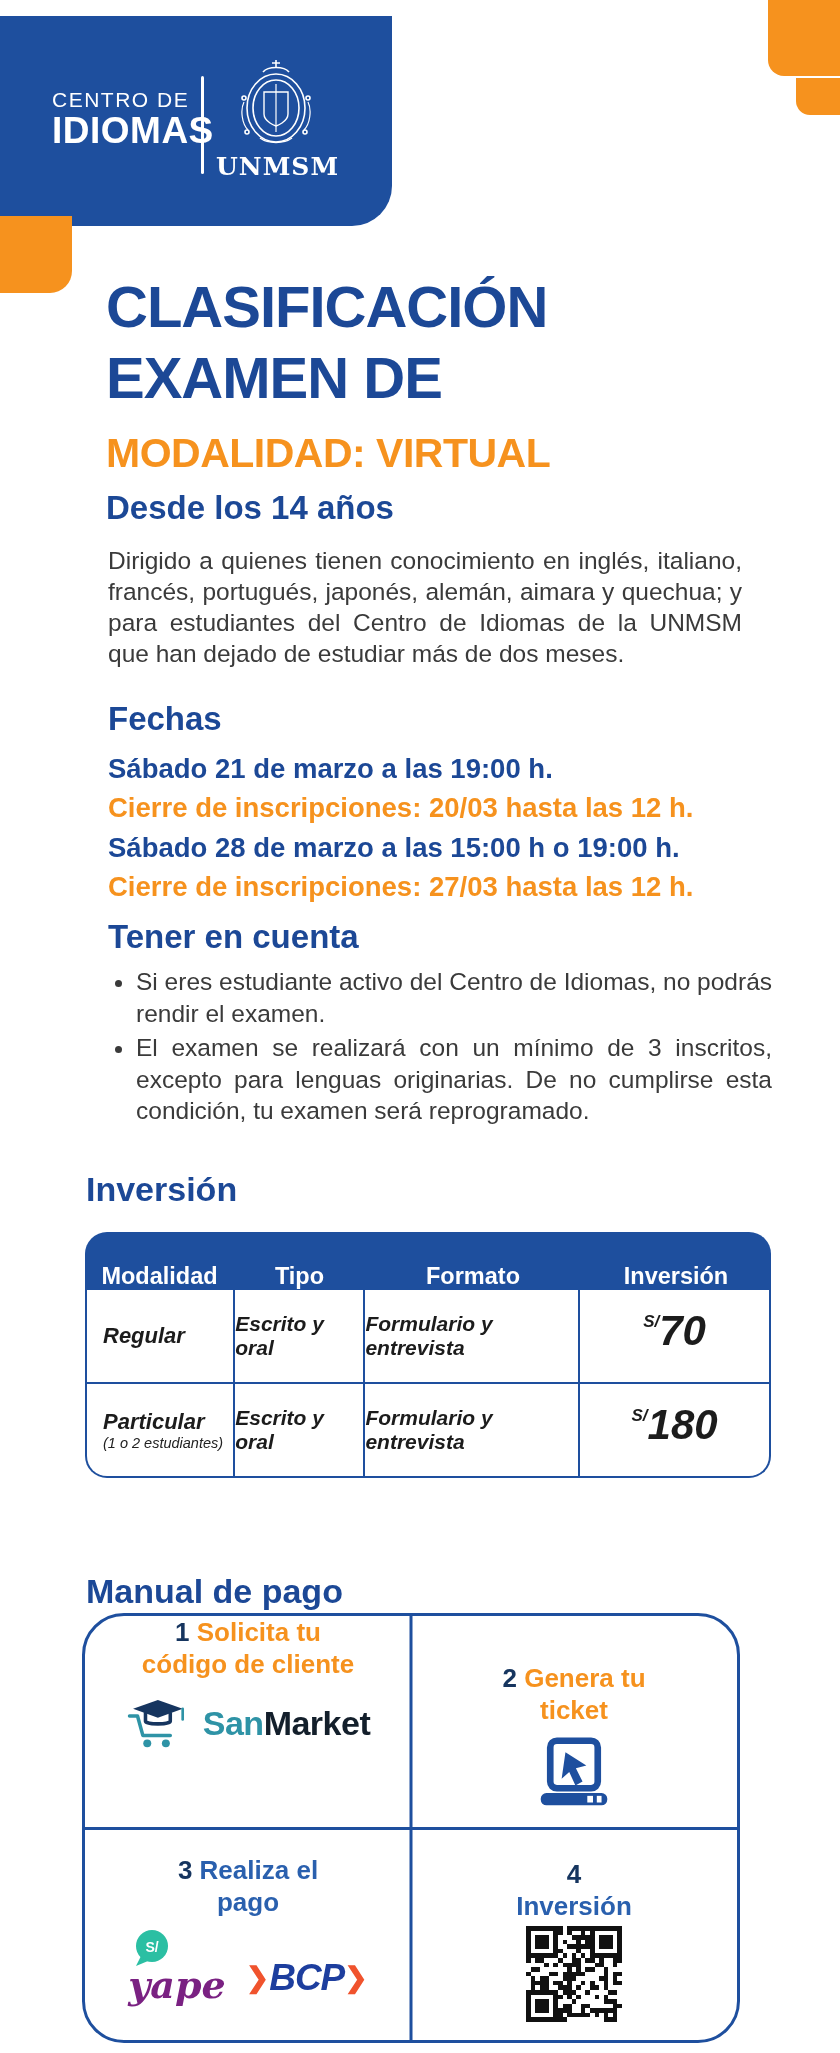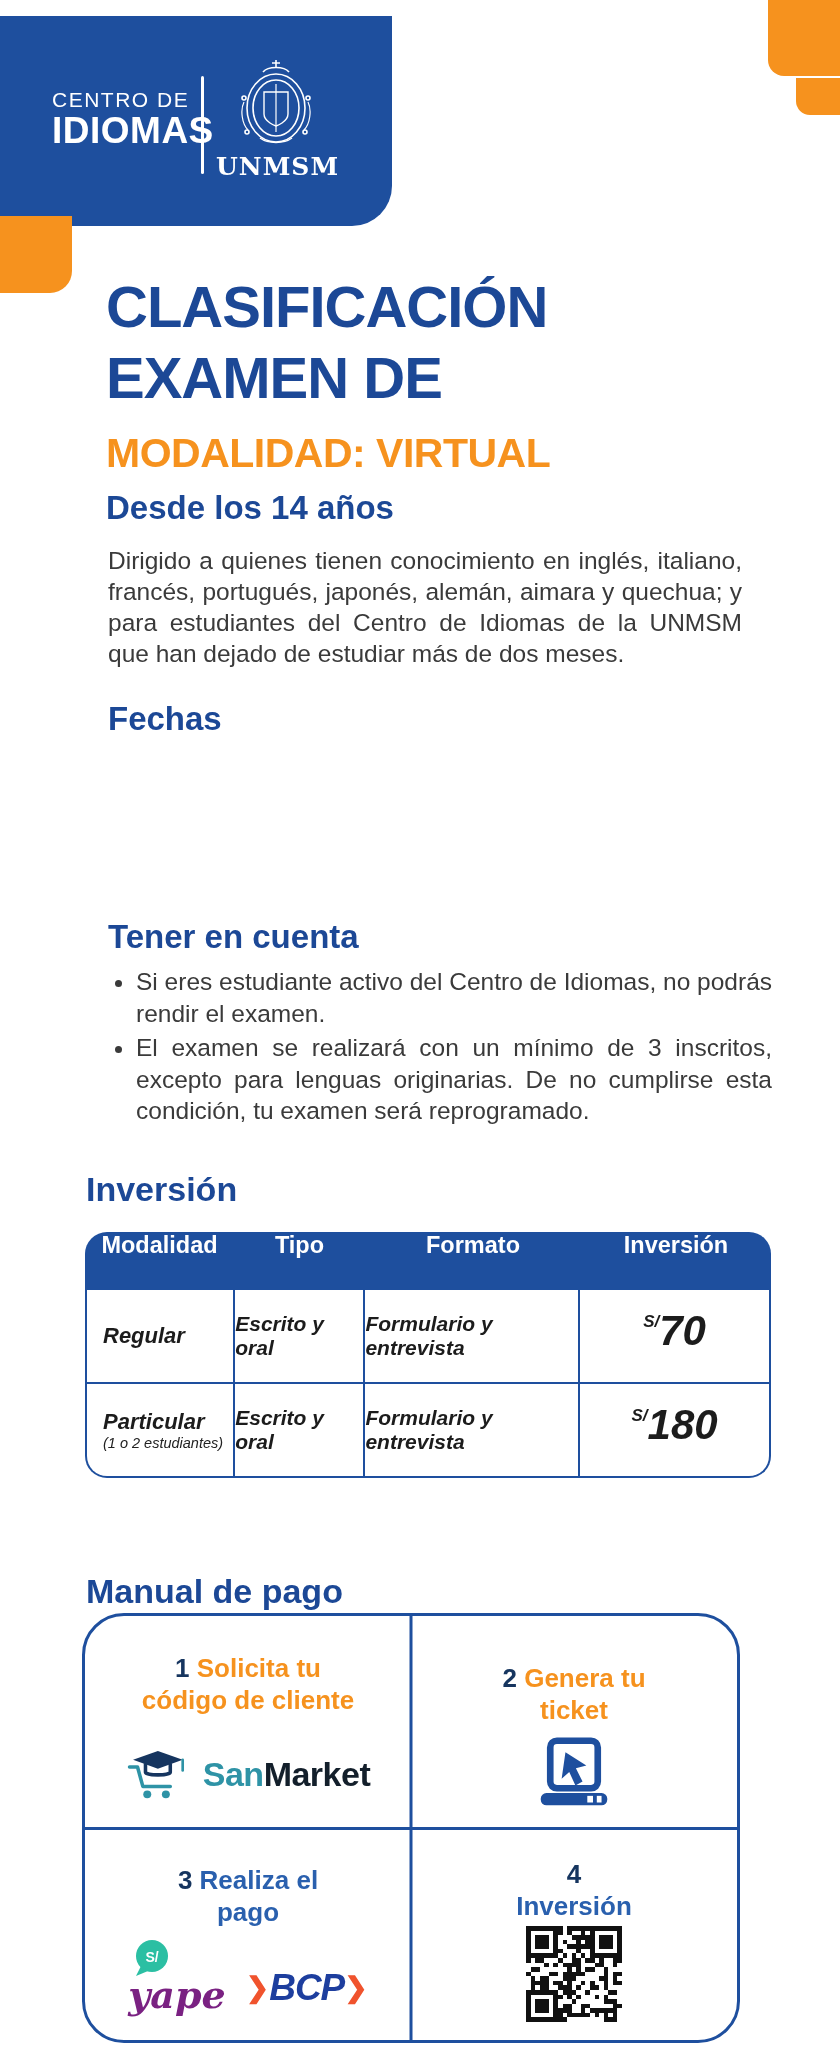--- a/index.html
+++ b/index.html
@@ -53,21 +53,21 @@
   
   .tener-heading{position:absolute;left:108px;top:918px;font-size:33px;font-weight:800;color:var(--heading-blue);}
   .tener-list{position:absolute;left:112px;top:966px;width:636px;margin:0;padding-left:24px;
               font-size:24.5px;line-height:1.29;color:var(--body-text);text-align:justify;}
   .tener-list li{margin-bottom:3px;}
 
   
   .inversion-heading{position:absolute;left:86px;top:1170px;font-size:34px;font-weight:800;color:var(--heading-blue);}
   .price-table{position:absolute;left:85px;top:1232px;width:686px;}
   .thead{display:flex;height:58px;background:var(--brand-blue);border-radius:22px 22px 0 0;
-         color:#fff;font-weight:700;font-size:23.5px;align-items:flex-start;}
+         color:#fff;font-weight:700;font-size:23.5px;align-items:flex-end;}
   .th{text-align:center;}
   .c1{width:149px;} .c2{width:131px;} .c3{width:216px;} .c4{width:190px;}
   .tbody{border:2px solid var(--table-border);border-top:none;border-radius:0 0 22px 22px;box-sizing:border-box;font-style:italic;}
   .trow{display:flex;height:92px;}
   .trow + .trow{border-top:2px solid var(--table-border);}
   .cell{display:flex;align-items:center;justify-content:center;box-sizing:border-box;
         font-size:21px;font-weight:700;color:#1c1c1c;}
   .cell.bordered{border-right:2px solid var(--table-border);}
   .cell-modalidad{flex-direction:column;align-items:flex-start;justify-content:center;padding-left:16px;}
   .cell-modalidad .main-label{font-size:22px;font-weight:800;}
@@ -77,30 +77,30 @@
   .cur{font-size:17px;font-weight:700;margin-top:0;}
   .amt{font-size:42px;font-weight:700;line-height:.9;}
 
   
   .manual-heading{position:absolute;left:86px;top:1572px;font-size:34px;font-weight:800;color:var(--heading-blue);}
   .manual-box{position:absolute;left:82px;top:1613px;width:658px;height:430px;box-sizing:border-box;
               border:3px solid var(--brand-blue);border-radius:42px;}
   .manual-vdiv{position:absolute;left:50%;top:0;width:3px;height:100%;background:var(--brand-blue);transform:translateX(-50%);}
   .manual-hdiv{position:absolute;left:0;top:211px;width:100%;height:3px;background:var(--brand-blue);}
   .q{position:absolute;width:50%;display:flex;flex-direction:column;align-items:center;box-sizing:border-box;}
-  .q1{left:0;top:0;height:211px;padding-top:36px;}
+  .q1{left:0;top:0;height:211px;}
   .q2{right:0;top:0;height:211px;padding-top:46px;}
-  .q3{left:0;top:214px;height:210px;padding-top:34px;}
+  .q3{left:0;top:214px;height:210px;padding-top:24px;}
   .q4{right:0;top:214px;height:210px;padding-top:28px;}
   .step-line{font-size:26px;font-weight:700;text-align:center;line-height:1.24;}
   .step-num{color:var(--navy);}
   .step-orange{color:var(--orange);}
   .step-blue{color:var(--bright-blue);}
 
-  .sanmarket{display:flex;align-items:center;gap:15px;margin-top:31px;}
+  .sanmarket{display:flex;align-items:center;gap:15px;margin-top:16px;}
   .sm-text{font-size:34px;font-weight:700;letter-spacing:-.5px;}
   .sm-pre{color:var(--sanmarket-teal);}
   .sm-suf{color:var(--sanmarket-dark);}
 
   .laptop-icon{margin-top:10px;}
 
   .paylogos{display:flex;align-items:flex-end;gap:20px;margin-top:10px;}
   .yape{display:flex;flex-direction:column;align-items:flex-start;}
   .yape-word{font-family:"DejaVu Serif",serif;font-style:italic;font-weight:700;
              font-size:38px;color:var(--yape-purple);margin-top:-8px;line-height:1;}
@@ -146,20 +146,26 @@
 
   <div class="hero-title">
     <div>CLASIFICACIÓN</div>
     <div>EXAMEN DE</div>
   </div>
   <div class="modality">MODALIDAD: VIRTUAL</div>
   <div class="audience">Desde los 14 años</div>
   <div class="intro">Dirigido a quienes tienen conocimiento en inglés, italiano, francés, portugués, japonés, alemán, aimara y quechua; y para estudiantes del Centro de Idiomas de la UNMSM que han dejado de estudiar más de dos meses.</div>
 
   <div class="fechas-heading">Fechas</div>
+  <div class="fechas-list">
+    <div class="tone-blue">Sábado 21 de marzo a las 19:00 h.</div>
+    <div class="tone-orange">Cierre de inscripciones: 20/03 hasta las 12 h.</div>
+    <div class="tone-blue">Sábado 28 de marzo a las 15:00 h o 19:00 h.</div>
+    <div class="tone-orange">Cierre de inscripciones: 27/03 hasta las 12 h.</div>
+  </div>
 
   <div class="tener-heading">Tener en cuenta</div>
   <ul class="tener-list">
     <li>Si eres estudiante activo del Centro de Idiomas, no podrás rendir el examen.</li>
     <li>El examen se realizará con un mínimo de 3 inscritos, excepto para lenguas originarias. De no cumplirse esta condición, tu examen será reprogramado.</li>
   </ul>
 
   <div class="inversion-heading">Inversión</div>
   <div class="price-table">
     <div class="thead">

